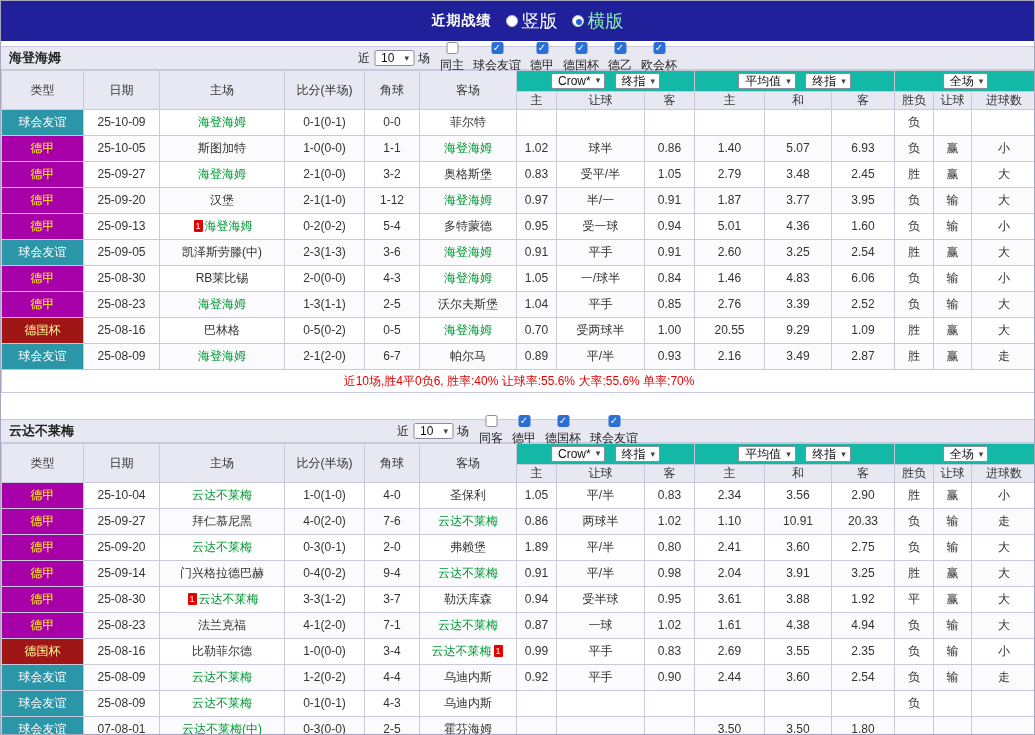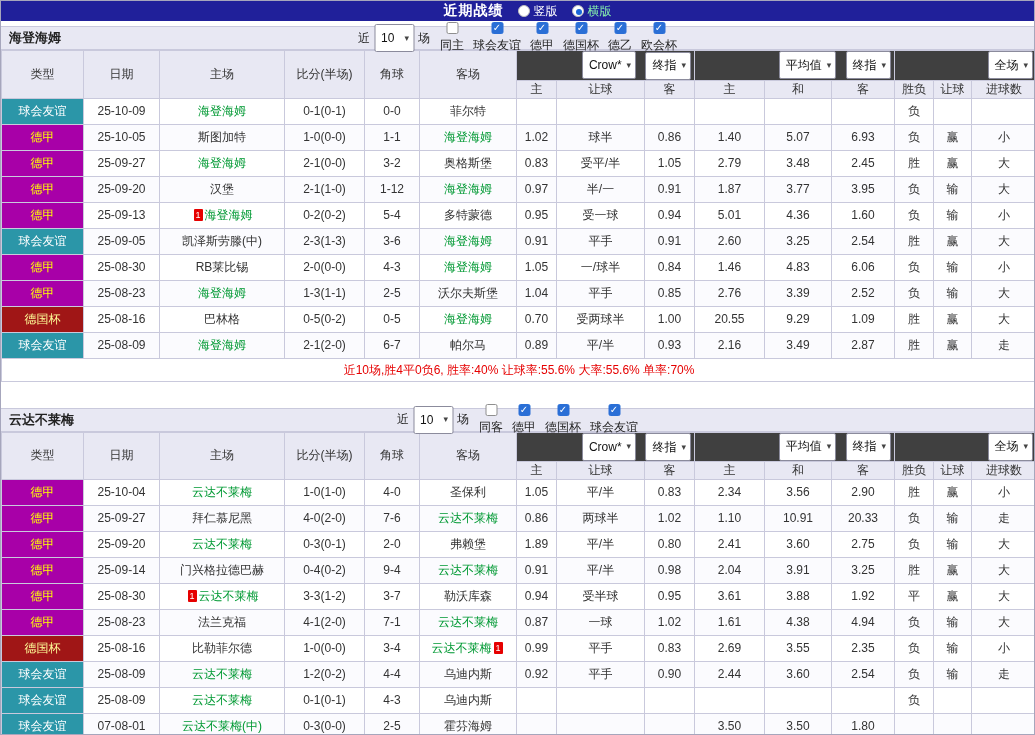--- a/index.html
+++ b/index.html
@@ -1,47 +1,47 @@
 <!DOCTYPE html>
 <html><head>
 <meta charset="utf-8">
 <style>
   *{box-sizing:border-box;}
   html,body{margin:0;padding:0;background:#fff;}
   body{font-family:"Liberation Sans","DejaVu Sans",sans-serif;}
   .page{width:1035px;height:735px;border:1px solid #a6a6bc;overflow:hidden;background:#fff;}
 
   
-  .topbar{height:20px;background:#20209a;display:flex;align-items:center;justify-content:center;gap:14px;padding-left:20px;}
+  .topbar{height:40px;background:#20209a;display:flex;align-items:center;justify-content:center;gap:14px;padding-left:20px;}
   .title{color:#fff;font-weight:bold;font-size:14px;letter-spacing:1px;}
-  .ropt{display:inline-flex;align-items:center;gap:4px;cursor:pointer;font-size:12px;}
+  .ropt{display:inline-flex;align-items:center;gap:4px;cursor:pointer;font-size:18px;}
   .radio{width:12px;height:12px;border-radius:50%;background:#fff;border:1px solid #bfbfbf;display:inline-block;position:relative;}
   .radio.on::after{content:"";position:absolute;left:3px;top:3px;width:6px;height:6px;border-radius:50%;background:#1a66d9;}
   .rl{color:#fff;}
   .rl.on{color:#86efac;}
 
   
   .team-bar{height:24px;background:#e8e8f3;border-top:1px solid #c9c9dc;border-bottom:1px solid #c9c9dc;display:flex;align-items:center;position:relative;margin-top:5px;}
   .section-2 .team-bar{margin-top:26px;}
   .team-name{font-weight:bold;font-size:13px;color:#222;padding-left:8px;}
   .filter{position:absolute;left:50%;transform:translateX(-50%);display:flex;align-items:center;gap:4px;font-size:12px;color:#222;white-space:nowrap;}
-  .sel{display:inline-flex;align-items:center;justify-content:space-between;gap:5px;background:#fff;border:1px solid #8b8b9c;border-radius:2px;height:28px;padding:0 4px 0 6px;font-size:12px;color:#111;min-width:40px;cursor:default;}
+  .sel{display:inline-flex;align-items:center;justify-content:space-between;gap:5px;background:#fff;border:1px solid #8b8b9c;border-radius:2px;height:16px;padding:0 4px 0 6px;font-size:12px;color:#111;min-width:40px;cursor:default;}
   .sel .arr{font-style:normal;font-size:9px;color:#444;line-height:1;}
   .checks{display:inline-flex;align-items:center;gap:9px;margin-left:6px;}
   .chk{display:inline-flex;align-items:center;gap:3px;cursor:pointer;flex-direction:column;}
   .box{width:12px;height:12px;border:1px solid #8f8f8f;background:#fff;border-radius:2px;display:inline-flex;align-items:center;justify-content:center;font-size:10px;line-height:1;color:#fff;}
   .box.on{background:#2a6fd6;border-color:#2a6fd6;}
 
   
   table.matches{width:100%;border-collapse:collapse;table-layout:fixed;}
   .matches th,.matches td{border:1px solid #c9c9dc;padding:0;text-align:center;overflow:hidden;white-space:nowrap;}
   .matches thead th{background:#e8e8f3;font-weight:normal;color:#333;font-size:12px;}
   .matches tr.h1 th{height:21px;}
   .matches tr.h2 th{height:18px;}
-  .matches th.selcell{background:#404040;text-align:right;}
+  .matches th.selcell{background:#14b8a6;}
   .matches th.selcell .sel{margin:0 3px;}
   .matches tbody td{height:25px;line-height:25px;font-size:12px;color:#333;}
   .matches tbody tr:nth-child(even) td{background:#fbfbfe;}
   td.type{color:#fff;}
   td.type.friendly{background:#2b96a8;color:#fff;}
   td.type.league{background:#a800a8;color:#ffff00;}
   td.type.cup{background:#a01616;color:#ffff99;}
   tbody tr:nth-child(even) td.type.friendly{background:#2b96a8;}
   tbody tr:nth-child(even) td.type.league{background:#a800a8;}
   tbody tr:nth-child(even) td.type.cup{background:#a01616;}

